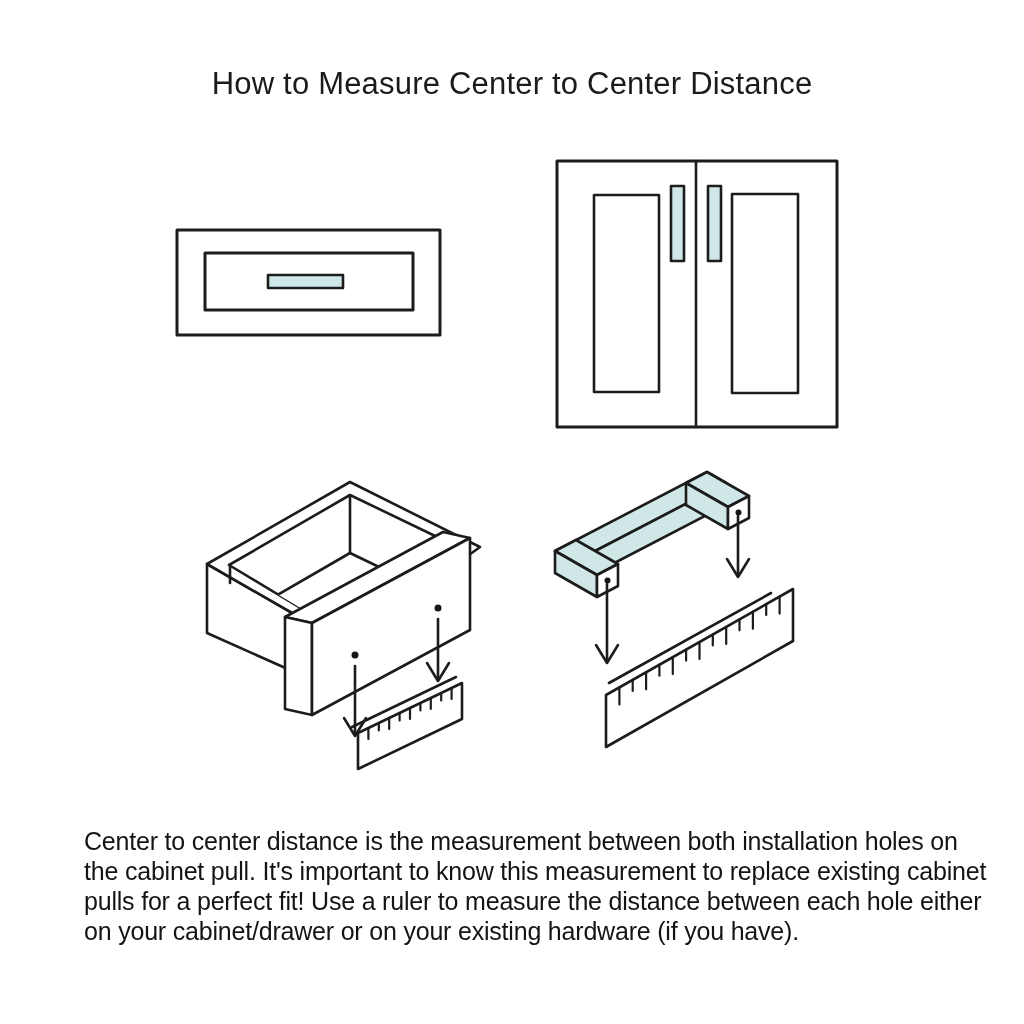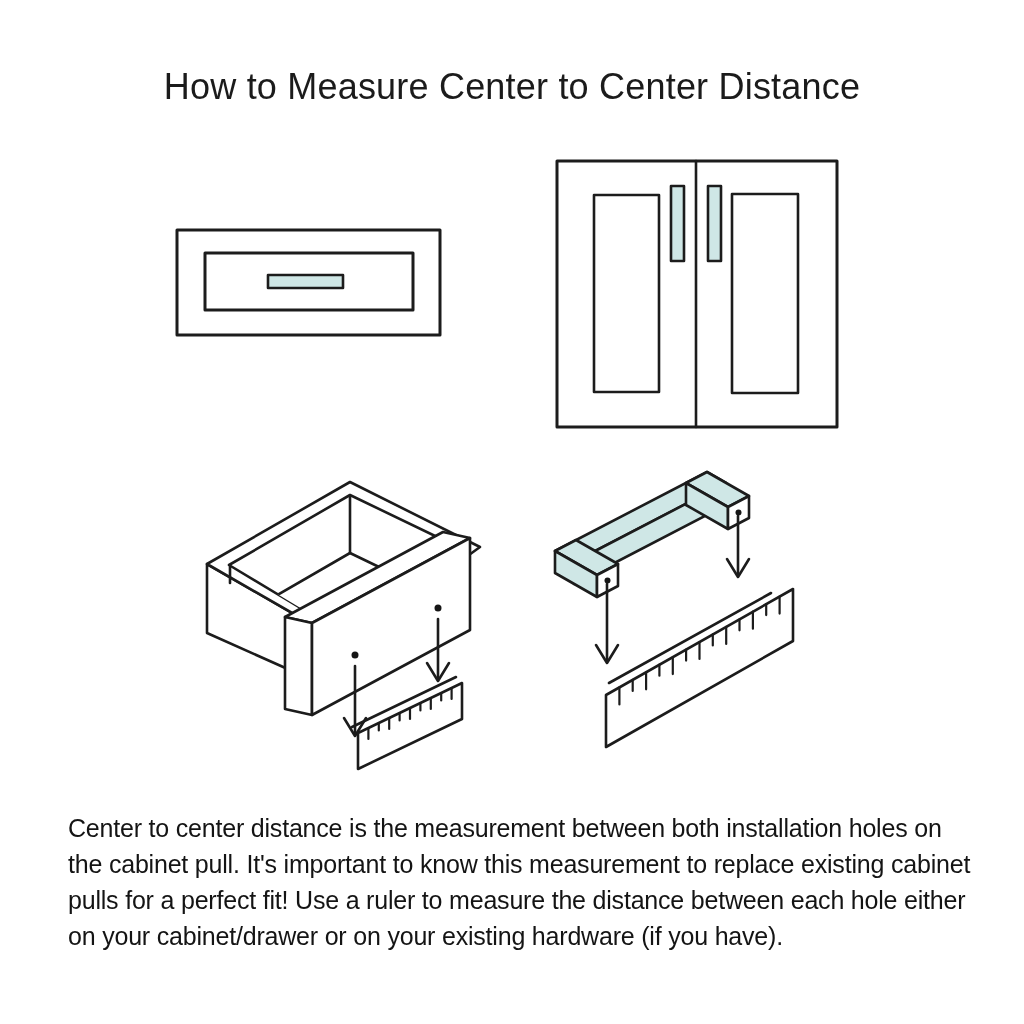--- a/index.html
+++ b/index.html
@@ -10,32 +10,32 @@
     color:#161616;
     position:relative;
     overflow:hidden;
   }
   .stage{position:absolute;inset:0;}
   h1.title{
     position:absolute;
     left:0;right:0;top:66px;
     margin:0;
     text-align:center;
-    font-size:36px;
+    font-size:31px;
     font-weight:500;
     letter-spacing:.2px;
     color:#1b1b1b;
   }
   p.desc{
     position:absolute;
     left:68px;top:810px;
     width:905px;
-    margin:0;
+    margin:16px;
     font-size:25px;
-    line-height:36px;
+    line-height:30px;
     letter-spacing:-.2px;
     color:#141414;
   }
   svg{position:absolute;overflow:visible;}
   #ill-drawer-front{left:170px;top:225px;}
   #ill-cabinet-doors{left:550px;top:155px;}
   #ill-drawer-3d{left:190px;top:455px;}
   #ill-pull-3d{left:545px;top:455px;}
   .wf{fill:#ffffff;stroke:#1c1c1c;stroke-width:2.6;stroke-linejoin:round;}
   .wf3{fill:#ffffff;stroke:#1c1c1c;stroke-width:3;stroke-linejoin:round;}

